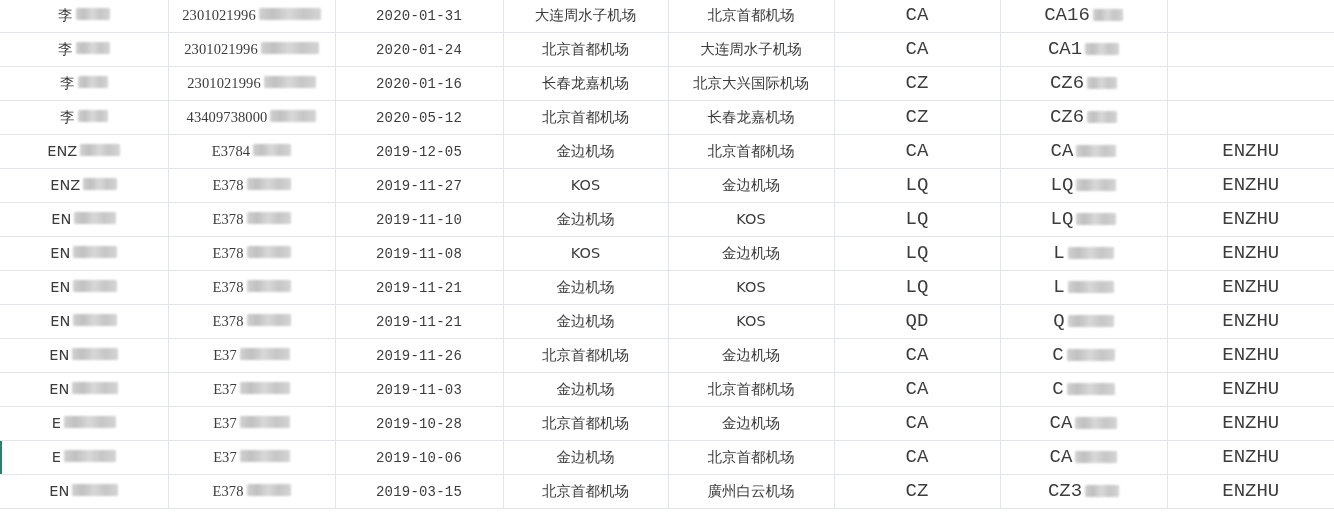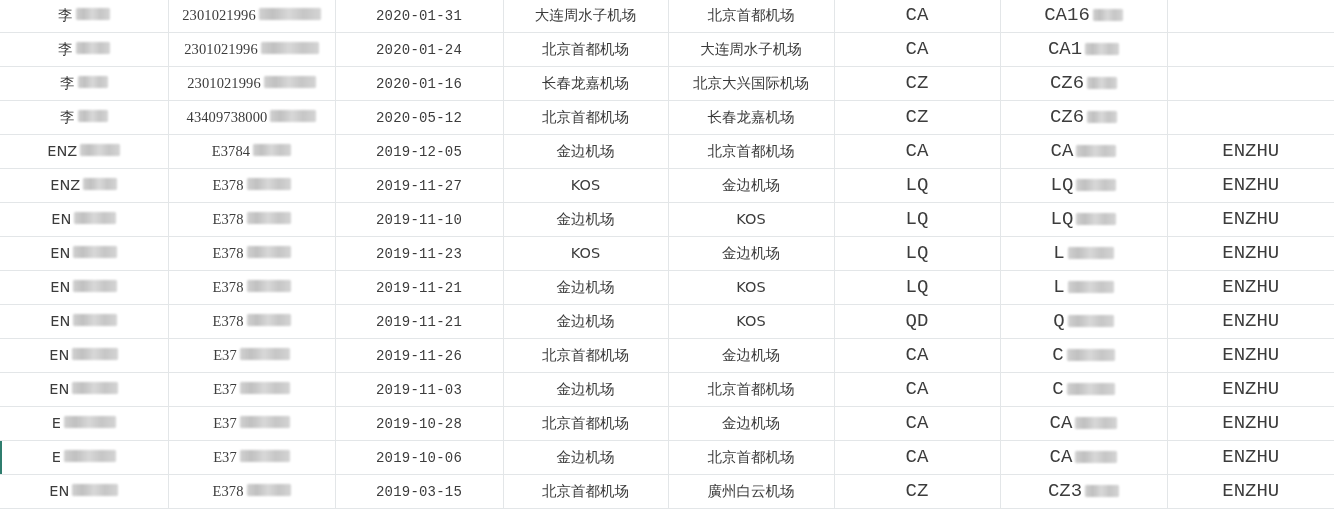--- a/index.html
+++ b/index.html
@@ -315,21 +315,21 @@
         <tr>
           <td><span class="cell-inner cn">
               <span>EN</span>
               <span class="redact" style="width: 44px;"></span>
             </span></td>
           <td><span class="cell-inner mono-id">
               <span>E378</span>
               <span class="redact" style="width: 44px;"></span>
             </span></td>
           <td><span class="cell-inner date-cell">
-              <span>2019-11-23</span>
+              <span>2019-11-08</span>
             </span></td>
           <td><span class="cell-inner cn">
               <span>KOS</span>
             </span></td>
           <td><span class="cell-inner cn">
               <span>金边机场</span>
             </span></td>
           <td><span class="cell-inner code-cell">
               <span>LQ</span>
             </span></td>

